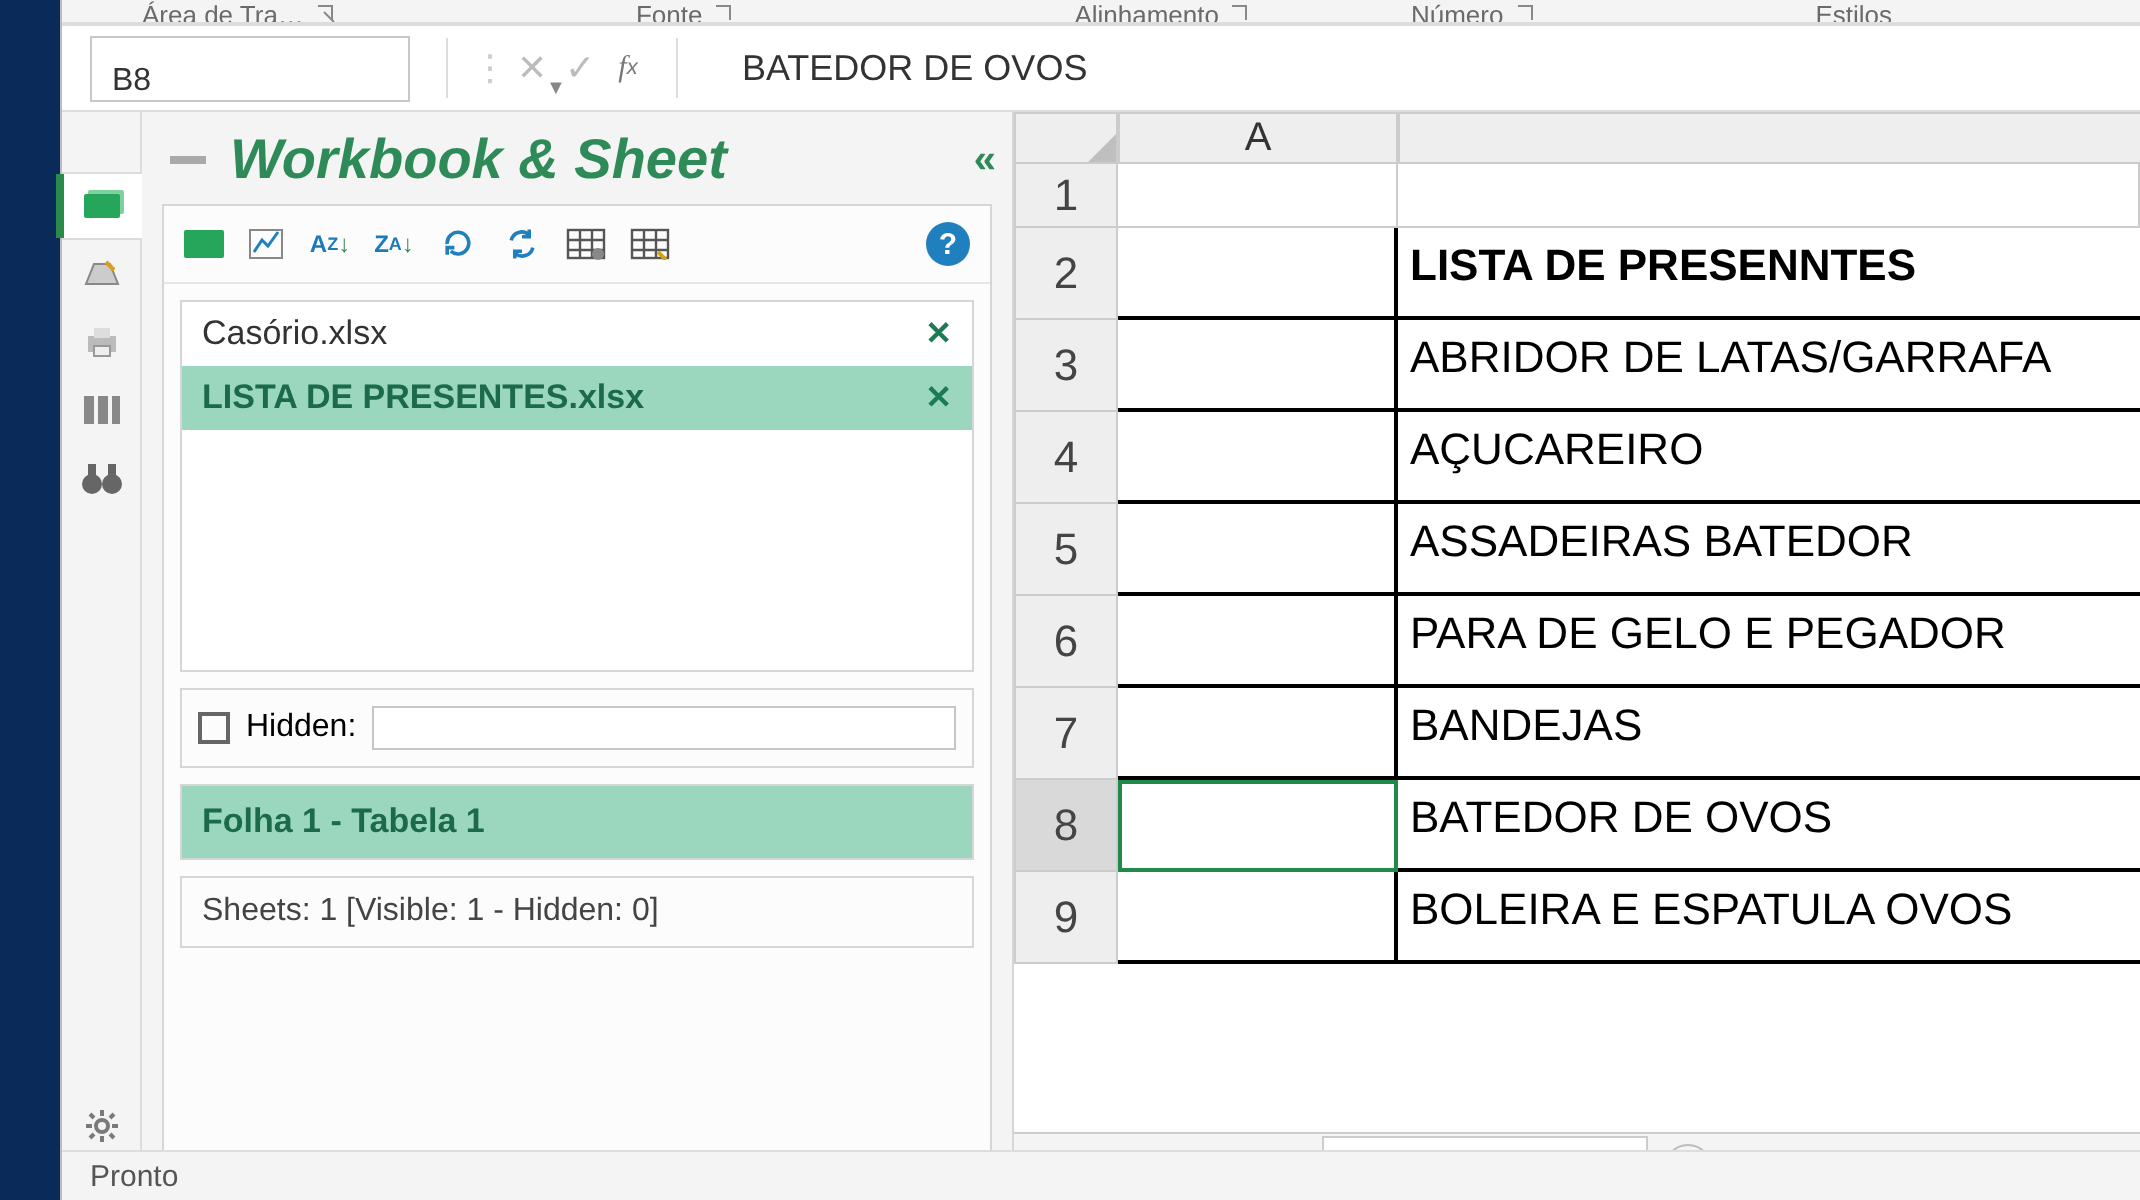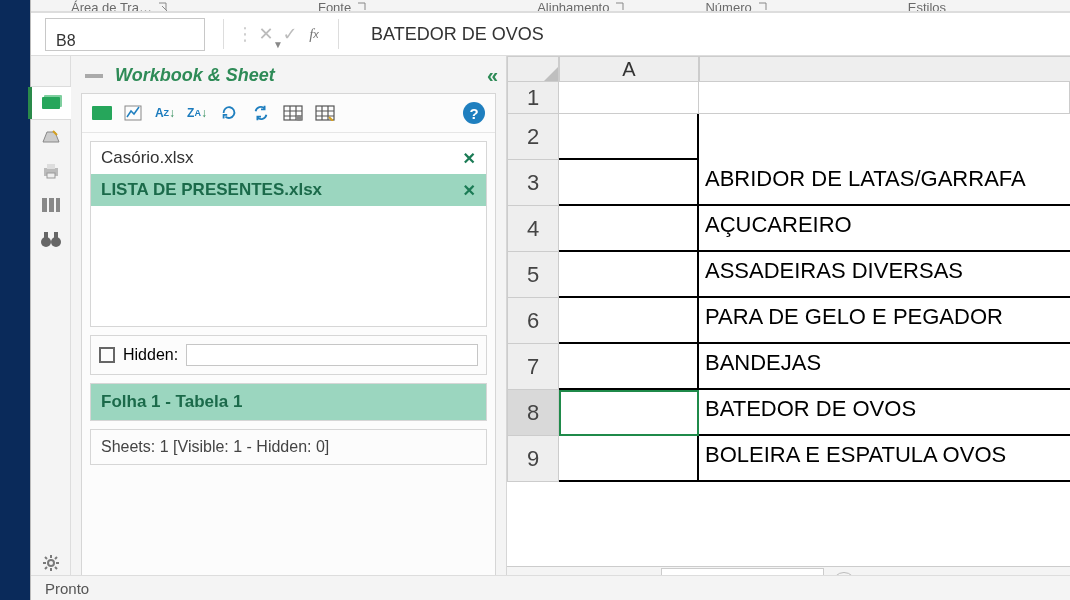--- a/index.html
+++ b/index.html
@@ -23,21 +23,21 @@
   .main-split { display:flex; height:calc(100% - 56px); }
   
   .side-col { width:40px; background:#f4f4f4; border-right:1px solid #ddd; display:flex; flex-direction:column; align-items:center; padding-top:22px; position:relative; }
   .side-ico { width:28px; height:34px; display:flex; align-items:center; justify-content:center; color:#666; }
   .side-ico.active { background:#fff; border:1px solid #dcdcdc; border-right:none; width:40px; margin-left:0; position:relative; }
   .side-ico.active::before{ content:""; position:absolute; left:-4px; top:0; bottom:0; width:4px; background:#2a8a4a; }
   .side-gear { margin-top:auto; margin-bottom:20px; color:#7a7a7a; }
   
   .wb-panel { width:436px; background:#f4f4f4; padding:8px 10px 6px 10px; border-right:1px solid #d6d6d6; display:flex; flex-direction:column; }
   .wb-title-row { display:flex; align-items:center; padding:0 2px 6px 4px; }
-  .wb-title { color:#2e8b57; font-weight:700; font-size:18px; font-style:italic; flex:1; }
+  .wb-title { color:#2e8b57; font-weight:700; font-size:28px; font-style:italic; flex:1; }
   .collapse-btn { color:#2e8b57; font-size:20px; font-weight:bold; letter-spacing:-4px; }
   .wb-body { border:1px solid #d6d6d6; background:#fcfcfc; flex:1; display:flex; flex-direction:column; }
   .wb-toolbar { display:flex; align-items:center; padding:8px 10px; gap:10px; border-bottom:1px solid #e6e6e6; }
   .tool-ico { width:22px; height:22px; display:flex; align-items:center; justify-content:center; color:#2e8b57; font-size:14px; }
   .tool-ico.box-green { background:#26a65b; width:20px; height:14px; border-radius:1px; }
   .tool-ico.sort { color:#1b7bbd; font-size:12px; font-weight:bold; display:flex; align-items:center; }
   .tool-ico.sort span.dn { color:#2e8b57; }
   .tool-ico.refresh svg, .tool-ico.sync svg { width:18px; height:18px; stroke:#1f7fbf; fill:none; stroke-width:2; }
   .tool-ico.grid svg { width:20px; height:16px; stroke:#555; fill:none; stroke-width:1.2; }
   .help-ico { margin-left:auto; width:22px; height:22px; border-radius:50%; background:#1f7fbf; color:#fff; display:flex; align-items:center; justify-content:center; font-weight:bold; font-size:15px; }
@@ -260,35 +260,36 @@
       </div>
       <div class="grid-body" id="grid-body">
           <div class="g-row r1">
             <div class="row-head">1</div>
             <div class="cellA" style="border-right: 1px solid rgb(204, 204, 204);"></div>
             <div class="cellB"></div>
           </div>
           <div class="g-row rN r-head">
             <div class="row-head">2</div>
             <div class="cellA"></div>
+            <div class="cellB">LISTA DE PRESENNTES</div>
           </div>
           <div class="g-row rN">
             <div class="row-head">3</div>
             <div class="cellA"></div>
             <div class="cellB">ABRIDOR DE LATAS/GARRAFA</div>
           </div>
           <div class="g-row rN">
             <div class="row-head">4</div>
             <div class="cellA"></div>
             <div class="cellB">AÇUCAREIRO</div>
           </div>
           <div class="g-row rN">
             <div class="row-head">5</div>
             <div class="cellA"></div>
-            <div class="cellB">ASSADEIRAS DIVERSAS</div>
+            <div class="cellB">ASSADEIRAS BATEDOR</div>
           </div>
           <div class="g-row rN">
             <div class="row-head">6</div>
             <div class="cellA"></div>
             <div class="cellB">PARA DE GELO E PEGADOR</div>
           </div>
           <div class="g-row rN">
             <div class="row-head">7</div>
             <div class="cellA"></div>
             <div class="cellB">BANDEJAS</div>

